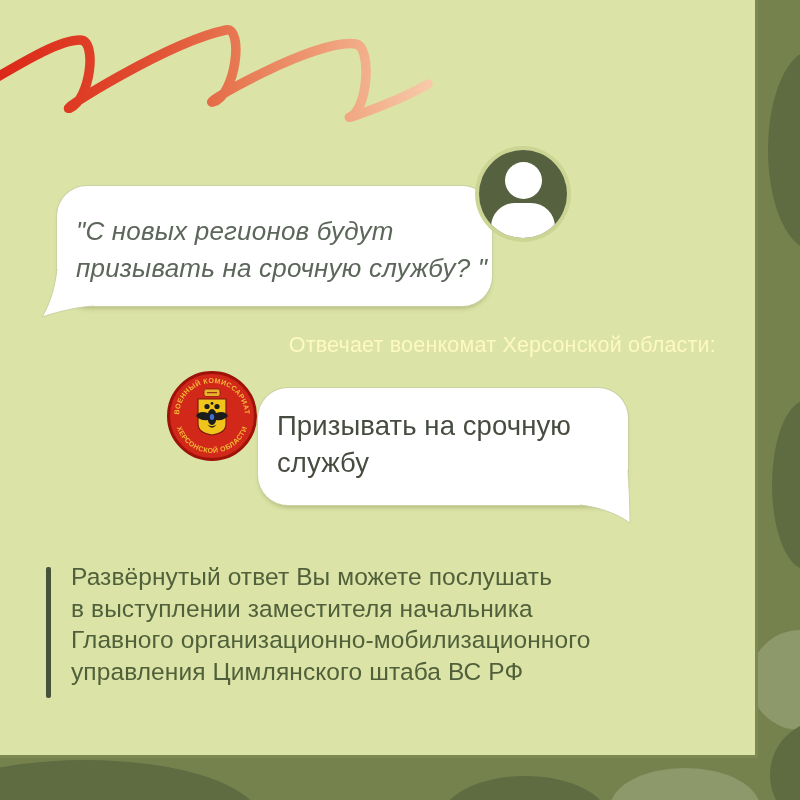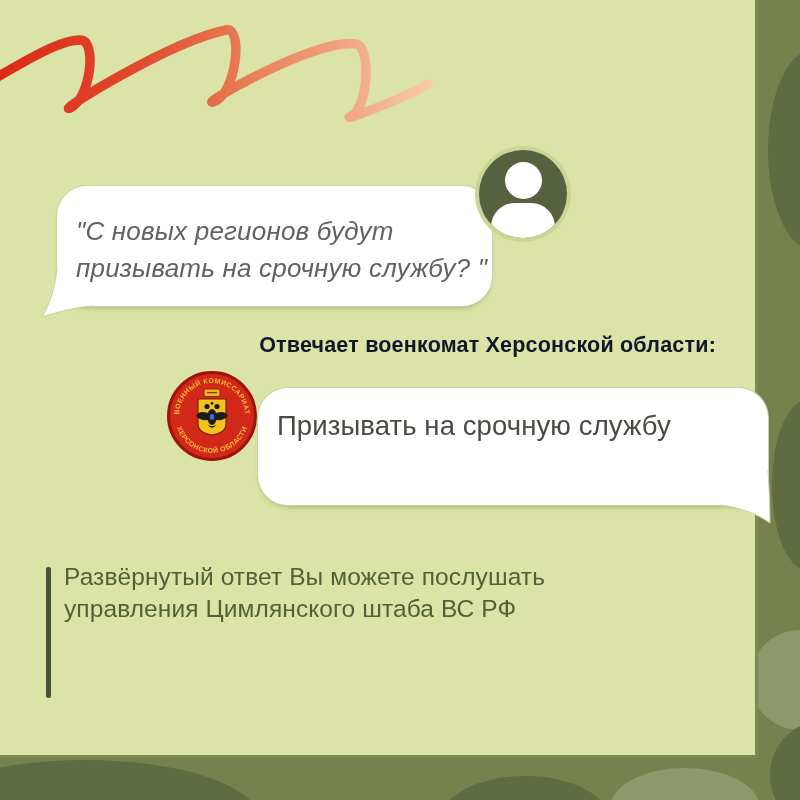--- a/index.html
+++ b/index.html
@@ -33,46 +33,46 @@
   
   .bubble{
     position:absolute;background:#ffffff;border-radius:30px;
     box-shadow:0 0 0 1px #c9d2a0, 0 4px 5px -2px rgba(110,120,60,.45);
   }
   .q-bubble{left:57px;top:186px;width:435px;height:120px;}
   .q-text{padding:27px 0 0 19px;font-size:26px;line-height:37px;
     font-style:italic;color:#5c665a;letter-spacing:.2px;}
   .q-tail{position:absolute;left:-17px;bottom:-13px;width:70px;height:56px;}
 
-  .a-bubble{left:258px;top:388px;width:510px;height:117px;}
+  .a-bubble{left:258px;top:388px;width:370px;height:117px;}
   .a-text{padding:19px 0 0 19px;font-size:27.5px;line-height:37px;
     color:#474c41;font-weight:500;letter-spacing:.1px;}
   .a-tail{position:absolute;right:-8px;bottom:-19px;width:70px;height:58px;}
 
   
   .avatar{
     position:absolute;left:479px;top:150px;width:88px;height:88px;border-radius:50%;
     background:#566140;box-shadow:0 0 0 4px #ccd593;overflow:hidden;z-index:5;
   }
   .av-head{position:absolute;left:25.5px;top:12px;width:37px;height:37px;border-radius:50%;background:#ffffff;}
   .av-body{position:absolute;left:12px;top:53px;width:64px;height:40px;border-radius:24px 24px 0 0;background:#ffffff;}
 
   
   .ans-header{
-    position:absolute;right:84px;top:333px;font-size:21.5px;font-weight:bold;
-    color:#0f172a;letter-spacing:.2px;white-space:nowrap;
+    position:absolute;right:84px;top:333px;font-size:21.5px;font-weight:normal;
+    color:#fef9c3;letter-spacing:.2px;white-space:nowrap;
   }
 
   
   .emblem{position:absolute;left:166px;top:370px;width:92px;height:92px;z-index:6;}
 
   
   .footer{position:absolute;left:46px;top:561px;display:flex;z-index:4;}
   .footer-bar{width:5px;height:131px;background:#46523a;border-radius:2px;margin-top:6px;}
-  .footer-text{margin-left:13px;font-size:24.5px;line-height:31.5px;color:#50603a;
+  .footer-text{margin-left:20px;font-size:24.5px;line-height:31.5px;color:#50603a;
     font-weight:500;letter-spacing:.1px;white-space:nowrap;}
 </style>
 </head>
 <body>
 
 <div class="canvas">
 
   <div class="camo">
     <div class="blob dark b1"></div>
     <div class="blob dark b2"></div>
@@ -157,17 +157,19 @@
     </svg>
     <div class="a-text">
       <div>Призывать на срочную службу</div>
     </div>
   </div>
 
   <div class="footer">
     <div class="footer-bar"></div>
     <div class="footer-text">
       <div>Развёрнутый ответ Вы можете послушать</div>
+      <div>в выступлении заместителя начальника</div>
+      <div>Главного организационно-мобилизационного</div>
       <div>управления Цимлянского штаба ВС РФ</div>
     </div>
   </div>
 
 </div>
 
 </body></html>

